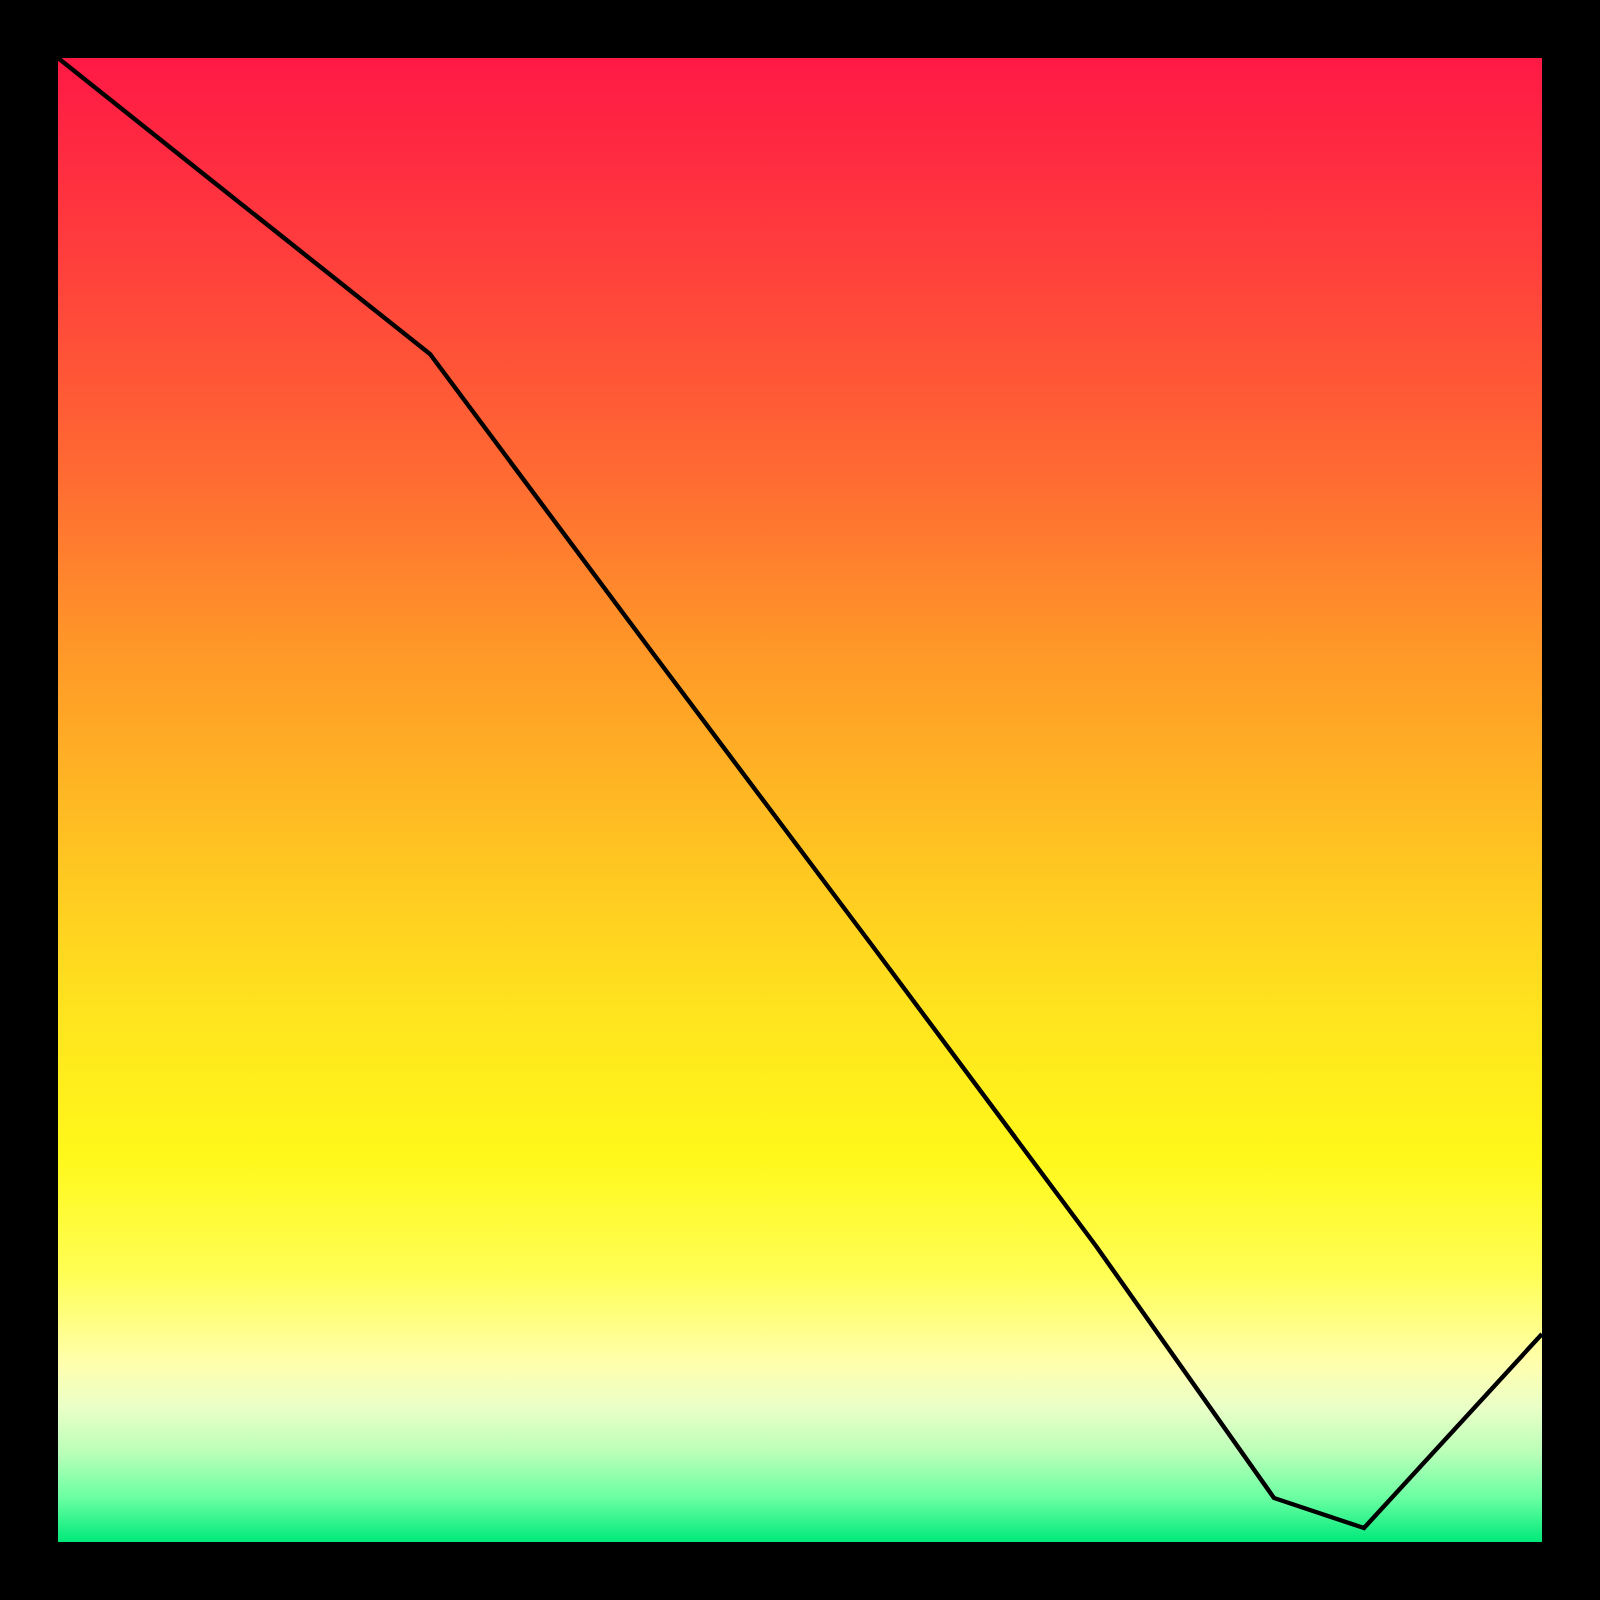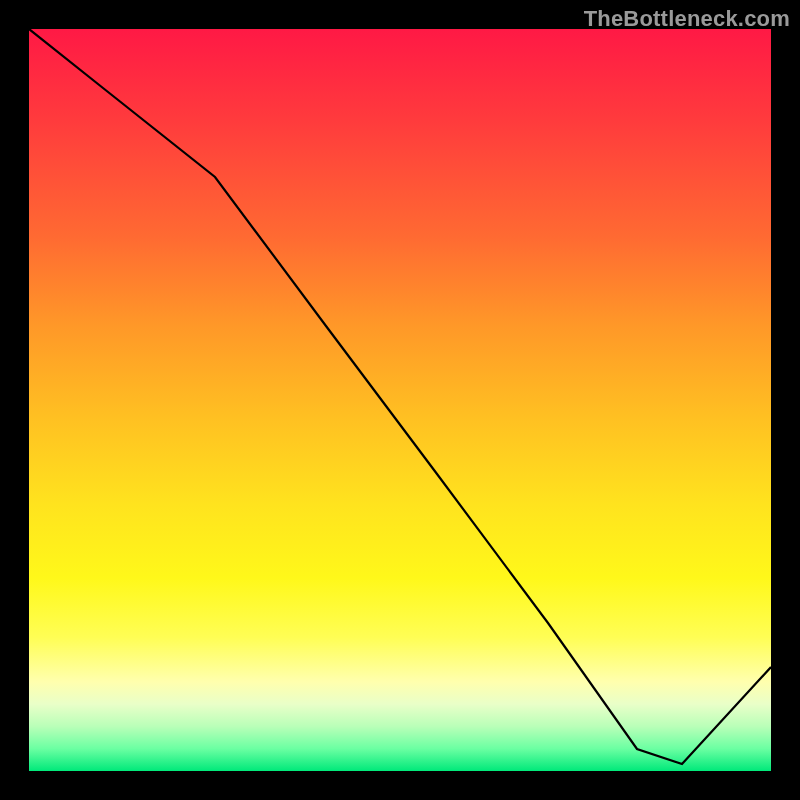--- a/index.html
+++ b/index.html
@@ -74,21 +74,20 @@
     letter-spacing: -0.4px;
     white-space: nowrap;
     user-select: none;
   }
 </style>
 </head>
 <body>
 
 <div class="frame">
 
-  <div class="watermark">TheBottleneck.com</div>
 
   <div class="plot-area">
 
     <div class="gradient"></div>
 
     <svg class="curve-svg" viewBox="0 0 742 742" preserveAspectRatio="none">
 
       <path class="curve-path" d="M 0 0
                L 74 59
                L 186 148

